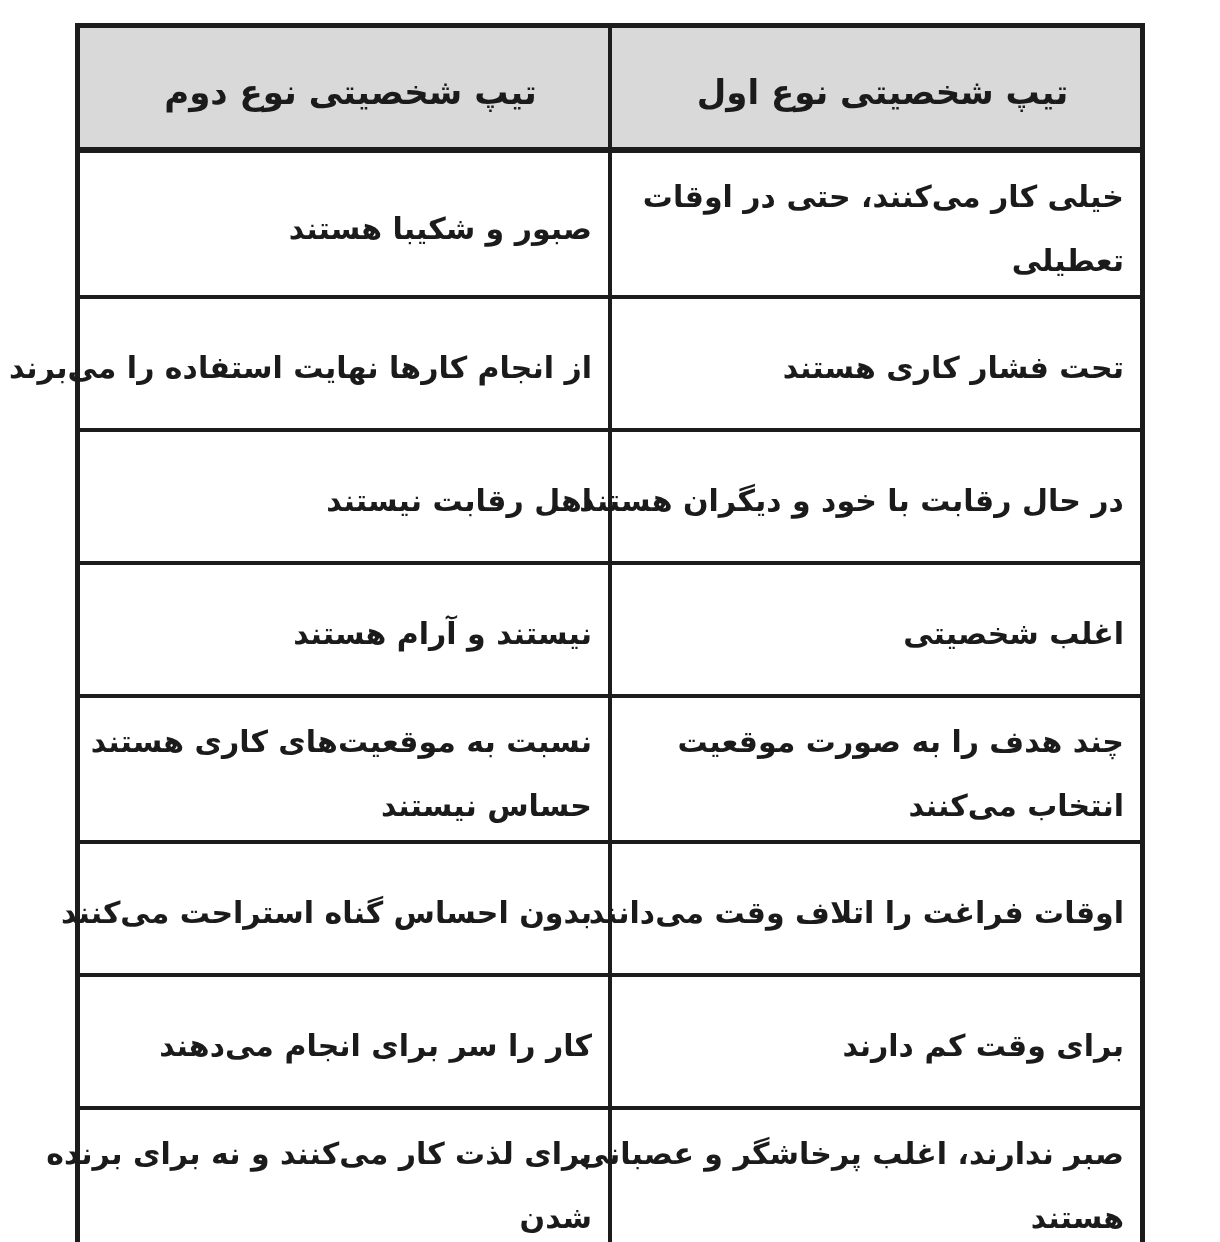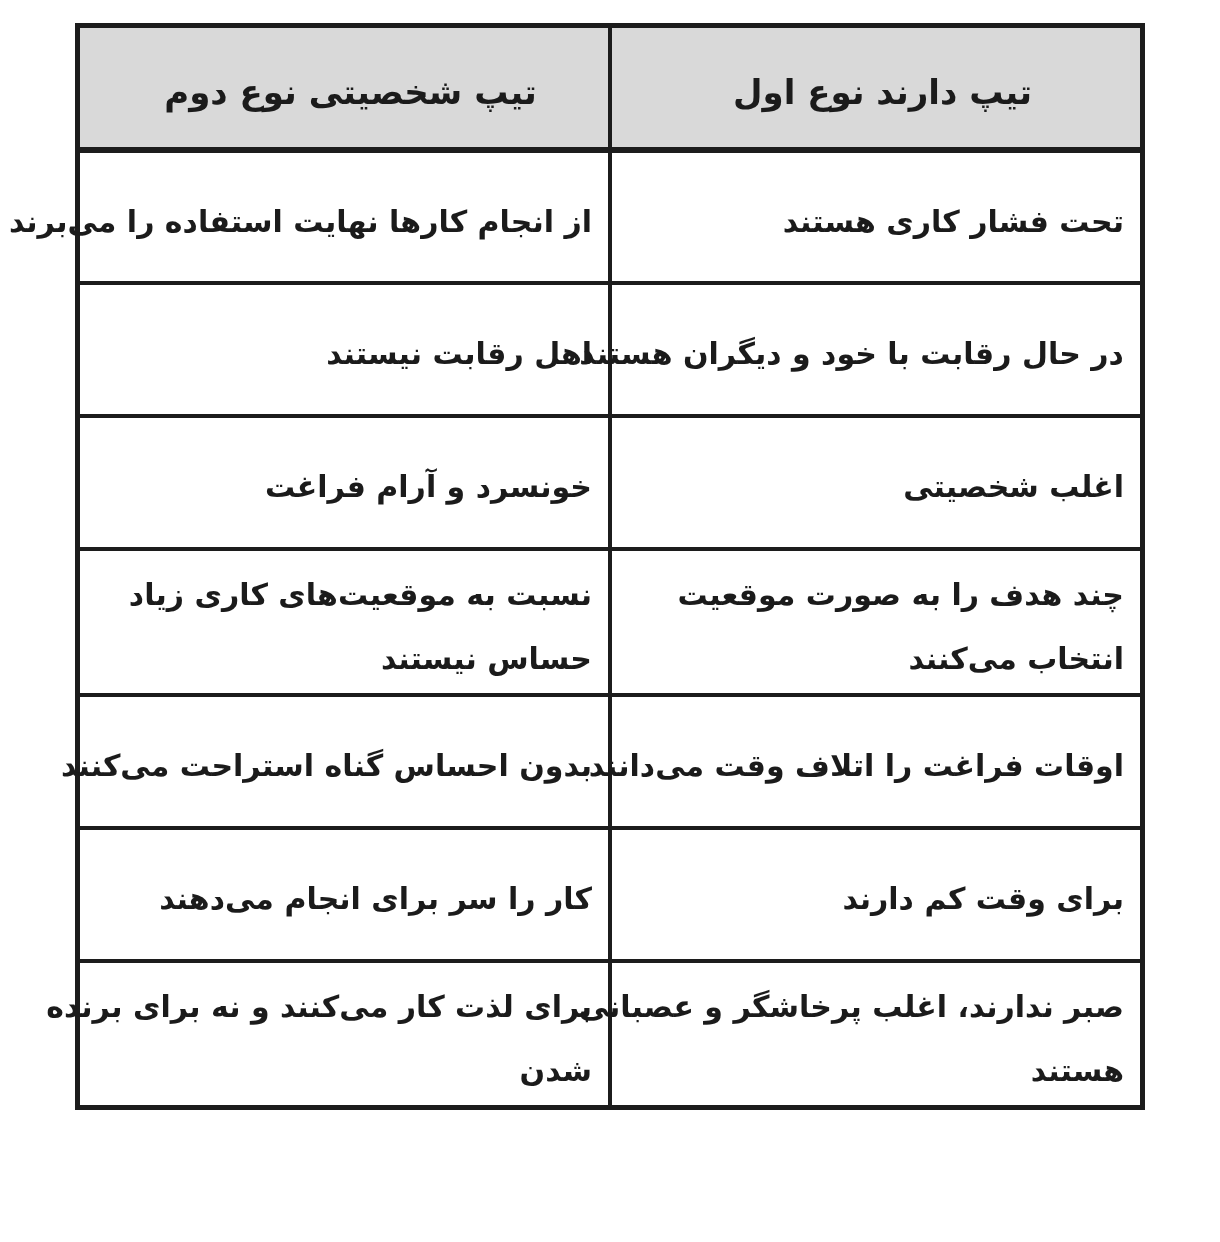--- a/index.html
+++ b/index.html
@@ -62,31 +62,45 @@
 <div class="canvas">
   <table class="tbl" dir="rtl">
     <colgroup>
         <col>
         <col>
       </colgroup>
     <thead>
       <tr>
         <th>
           <div class="cell-inner">
-            <div class="line">تیپ دارند نوع اول</div>
+            <div class="line">تیپ شخصیتی نوع اول</div>
           </div>
         </th>
         <th>
           <div class="cell-inner">
             <div class="line">تیپ شخصیتی نوع دوم</div>
           </div>
         </th>
       </tr>
     </thead>
     <tbody>
+      <tr>
+        <td>
+          <div class="cell-inner">
+            <div class="line">خیلی کار می‌کنند، حتی در اوقات</div>
+            <div class="line">تعطیلی</div>
+          </div>
+        </td>
+        <td>
+          <div class="cell-inner">
+            <div class="line">صبور و شکیبا هستند</div>
+
+          </div>
+        </td>
+      </tr>
       <tr>
         <td>
           <div class="cell-inner">
             <div class="line">تحت فشار کاری هستند</div>
 
           </div>
         </td>
         <td>
           <div class="cell-inner">
             <div class="line">از انجام کارها نهایت استفاده را می‌برند</div>
@@ -110,35 +124,35 @@
       </tr>
       <tr>
         <td>
           <div class="cell-inner">
             <div class="line">اغلب شخصیتی</div>
 
           </div>
         </td>
         <td>
           <div class="cell-inner">
-            <div class="line">خونسرد و آرام فراغت</div>
+            <div class="line">نیستند و آرام هستند</div>
 
           </div>
         </td>
       </tr>
       <tr>
         <td>
           <div class="cell-inner">
             <div class="line">چند هدف را به صورت موقعیت</div>
             <div class="line">انتخاب می‌کنند</div>
           </div>
         </td>
         <td>
           <div class="cell-inner">
-            <div class="line">نسبت به موقعیت‌های کاری زیاد</div>
+            <div class="line">نسبت به موقعیت‌های کاری هستند</div>
             <div class="line">حساس نیستند</div>
           </div>
         </td>
       </tr>
       <tr>
         <td>
           <div class="cell-inner">
             <div class="line">اوقات فراغت را اتلاف وقت می‌دانند</div>
 
           </div>

